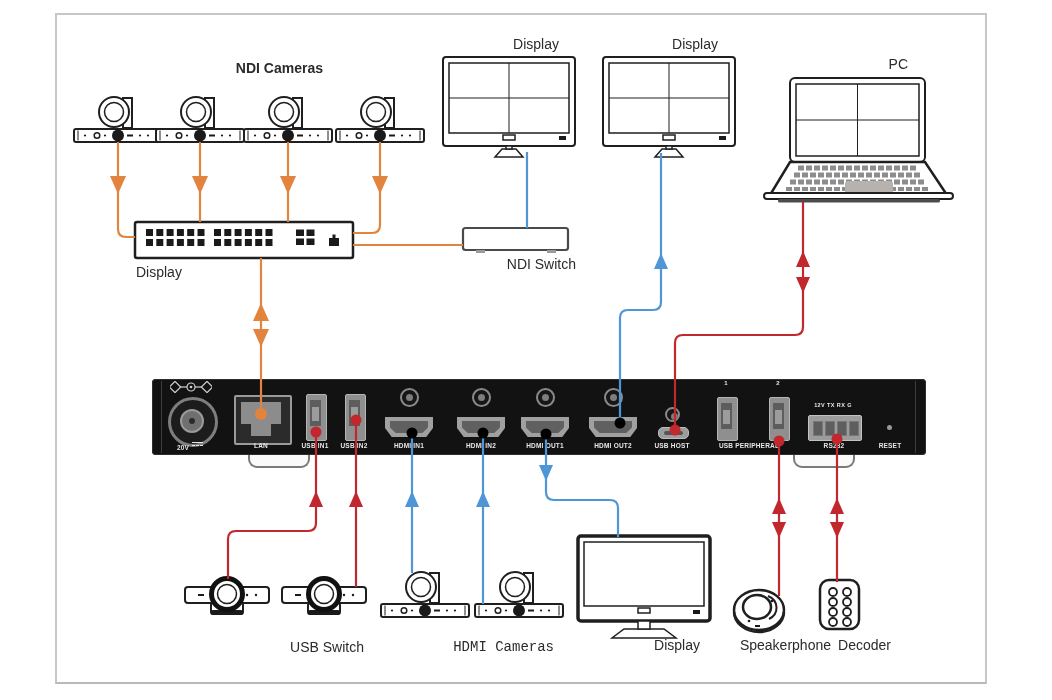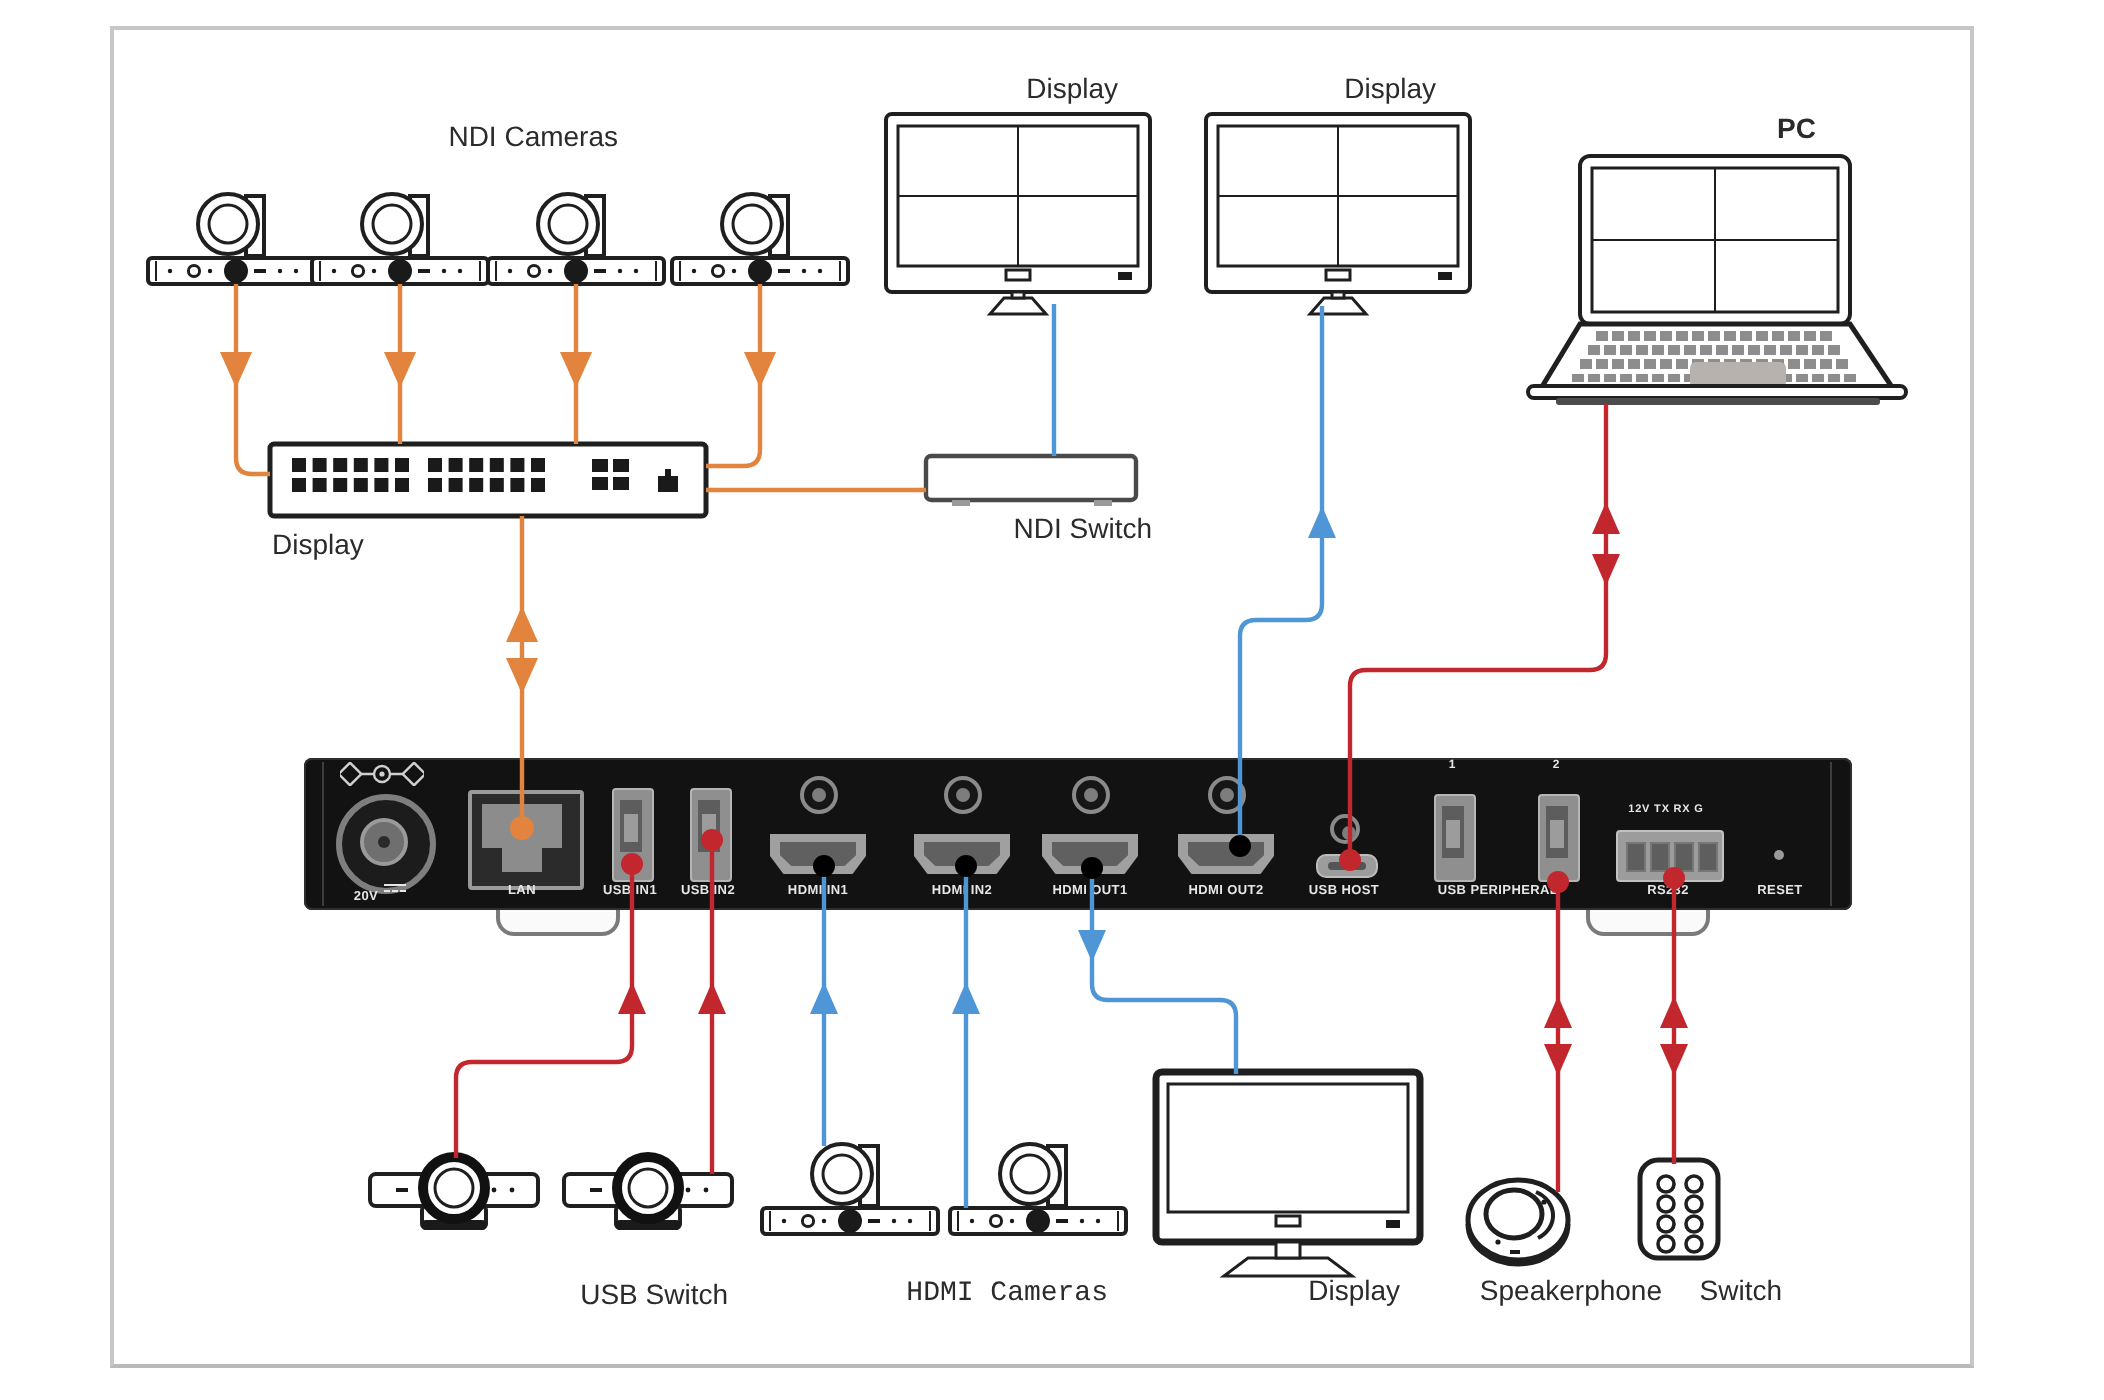--- a/index.html
+++ b/index.html
@@ -388,24 +388,24 @@
       <circle class="dot-red" cx="779" cy="441" r="5.5"></circle>
     </g>
     <g>
       <path class="w-red" d="M837,439 L837,582"></path>
       <path class="ah-red" d="M837,498 l7,16 h-14 z"></path>
       <path class="ah-red" d="M837,538 l7,-16 h-14 z"></path>
       <circle class="dot-red" cx="837" cy="439" r="5.5"></circle>
     </g>
   </svg>
 
-  <div class="lbl" style="left:159px;top:60px;width:150px;">NDI Cameras</div>
+  <div class="lbl" style="left:173px;top:60px;width:150px;font-weight:bold;">NDI Cameras</div>
   <div class="lbl" style="left:459px;top:36px;width:100px;">Display</div>
   <div class="lbl" style="left:618px;top:36px;width:100px;">Display</div>
-  <div class="lbl" style="left:808px;top:56px;width:100px;font-weight:bold;">PC</div>
+  <div class="lbl" style="left:808px;top:56px;width:100px;">PC</div>
   <div class="lbl left" style="left:136px;top:264px;width:100px;">Display</div>
   <div class="lbl" style="left:456px;top:256px;width:120px;">NDI Switch</div>
   <div class="lbl" style="left:214px;top:639px;width:150px;">USB Switch</div>
   <div class="lbl" style="left:404px;top:639px;width:150px;font-family:Liberation Mono, monospace;">HDMI Cameras</div>
   <div class="lbl" style="left:600px;top:637px;width:100px;">Display</div>
   <div class="lbl" style="left:711px;top:637px;width:120px;">Speakerphone</div>
-  <div class="lbl" style="left:791px;top:637px;width:100px;">Switch</div>
+  <div class="lbl" style="left:791px;top:637px;width:100px;">Decoder</div>
 </div>
 
 </body></html>

